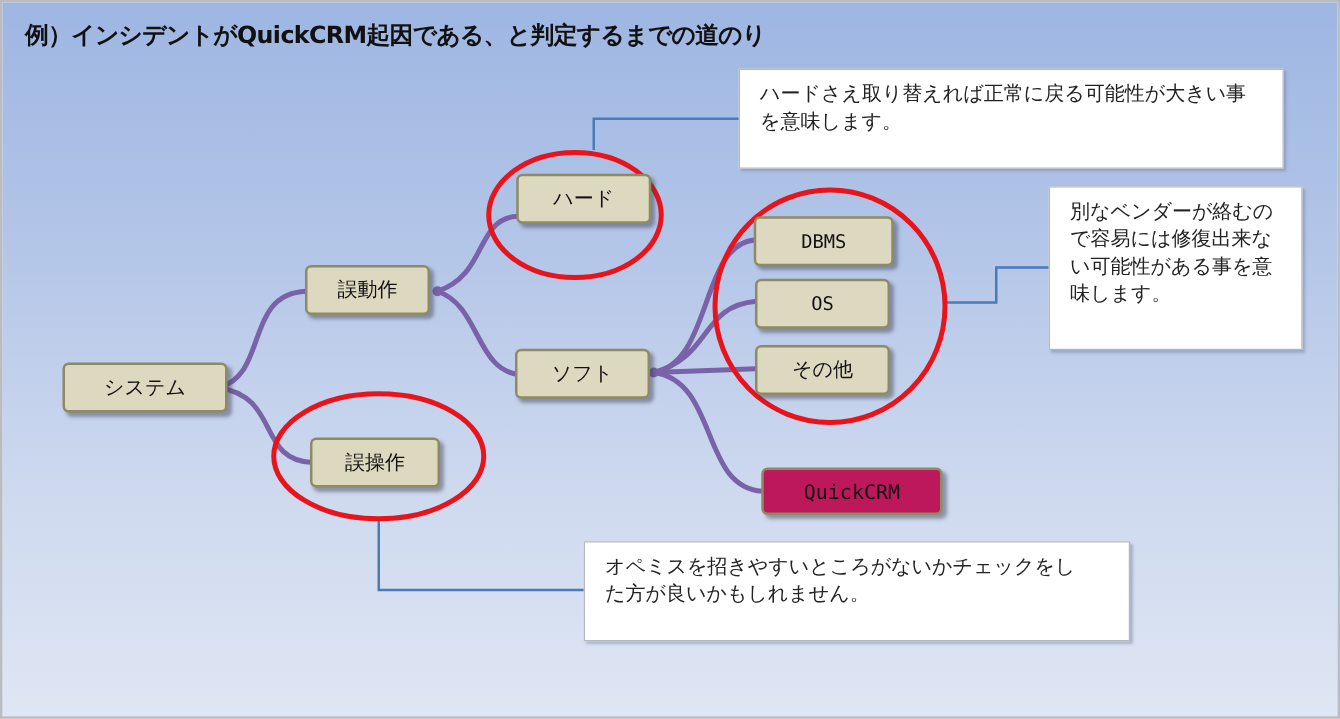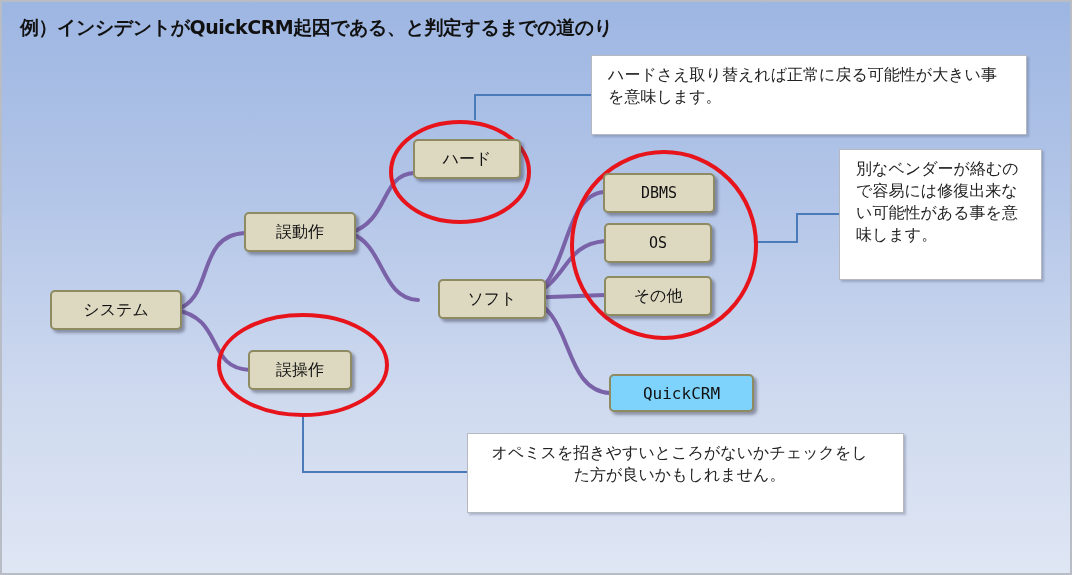--- a/index.html
+++ b/index.html
@@ -5,21 +5,21 @@
   html,body{margin:0;padding:0;}
   body{width:1072px;height:575px;overflow:hidden;font-family:"DejaVu Sans",sans-serif;}
   #slide{position:absolute;left:0;top:0;width:1068px;height:571px;border:2px solid #b8bcc4;
     background:linear-gradient(180deg,#9db6e2 0%,#b4c6e8 35%,#cfdaef 70%,#dfe6f4 100%);}
   #title{position:absolute;left:18px;top:13px;font-size:19px;font-weight:bold;color:#111;
     font-family:"DejaVu Sans",sans-serif;letter-spacing:-0.5px;text-align:right;}
   svg{position:absolute;left:0;top:0;}
   .node{position:absolute;background:#ddd8c0;border:2px solid #8e8a62;border-radius:5px;
     box-shadow:3px 3px 3px rgba(60,60,80,0.45);display:flex;align-items:center;justify-content:center;
     font-size:16px;color:#111;box-sizing:border-box;}
-  .node.hl{background:#7dd3fc;}
+  .node.hl{background:#be185d;}
   .note{position:absolute;background:#fff;border:1px solid #b5b8be;box-sizing:border-box;
     font-size:16px;line-height:22px;color:#222;padding:8px 28px 0 16px;
     box-shadow:2px 2px 2px rgba(90,100,130,0.35);}
 </style>
 </head>
 <body>
 
 <div id="slide">
   <div id="title">例）インシデントがQuickCRM起因である、と判定するまでの道のり</div>
 </div>
@@ -48,40 +48,40 @@
   <g fill="none" stroke="#e8141c" stroke-width="4">
     <ellipse cx="460" cy="172" rx="69" ry="50"></ellipse>
     <ellipse cx="664" cy="245" rx="92" ry="93"></ellipse>
     <ellipse cx="303" cy="365" rx="84" ry="50"></ellipse>
   </g>
 </svg>
 
 <div class="node" style="left:50px;top:290px;width:132px;height:40px;">
     <span>システム</span>
   </div>
-<div class="node" style="left:244px;top:212px;width:112px;height:40px;">
+<div class="node" style="left:244px;top:212px;width:100px;height:40px;">
     <span>誤動作</span>
   </div>
 <div class="node" style="left:248px;top:350px;width:104px;height:40px;">
     <span>誤操作</span>
   </div>
 <div class="node" style="left:413px;top:139px;width:108px;height:40px;">
     <span>ハード</span>
   </div>
-<div class="node" style="left:438px;top:279px;width:108px;height:40px;">
+<div class="node" style="left:412px;top:279px;width:108px;height:40px;">
     <span>ソフト</span>
   </div>
 <div class="node" style="left:603px;top:173px;width:112px;height:40px;font-family:'DejaVu Sans Mono',monospace;font-size:15px;">
     <span>DBMS</span>
   </div>
 <div class="node" style="left:604px;top:223px;width:108px;height:40px;font-family:'DejaVu Sans Mono',monospace;font-size:15px;">
     <span>OS</span>
   </div>
 <div class="node" style="left:604px;top:276px;width:108px;height:40px;">
     <span>その他</span>
   </div>
 <div class="node hl" style="left:609px;top:374px;width:145px;height:38px;font-family:'DejaVu Sans Mono',monospace;font-size:16px;">
     <span>QuickCRM</span>
   </div>
 
 <div class="note" style="left:591px;top:55px;width:436px;height:80px;">ハードさえ取り替えれば正常に戻る可能性が大きい事を意味します。</div>
 <div class="note" style="left:839px;top:149px;width:203px;height:131px;padding-right:10px;">別なベンダーが絡むので容易には修復出来ない可能性がある事を意味します。</div>
-<div class="note" style="left:467px;top:433px;width:437px;height:80px;text-align:center;">オペミスを招きやすいところがないかチェックをした方が良いかもしれません。</div>
+<div class="note" style="left:467px;top:433px;width:437px;height:80px;">オペミスを招きやすいところがないかチェックをした方が良いかもしれません。</div>
 
 </body></html>

